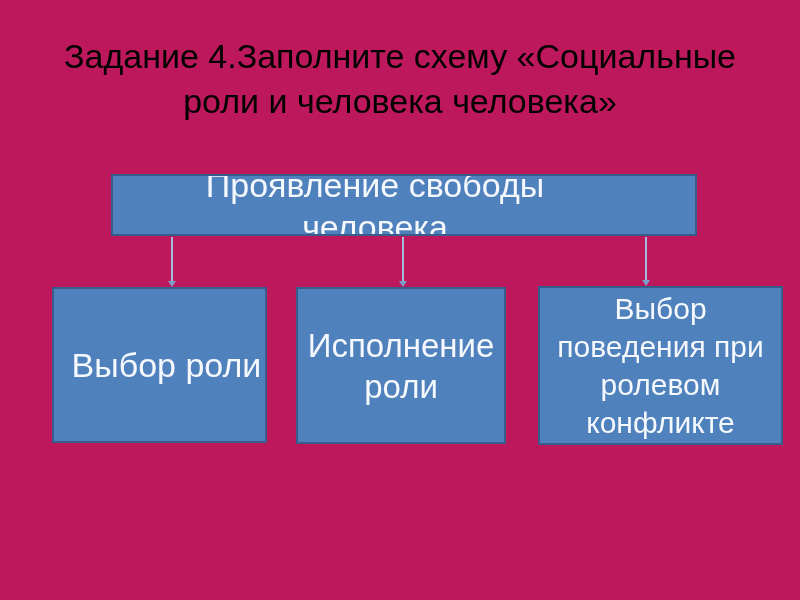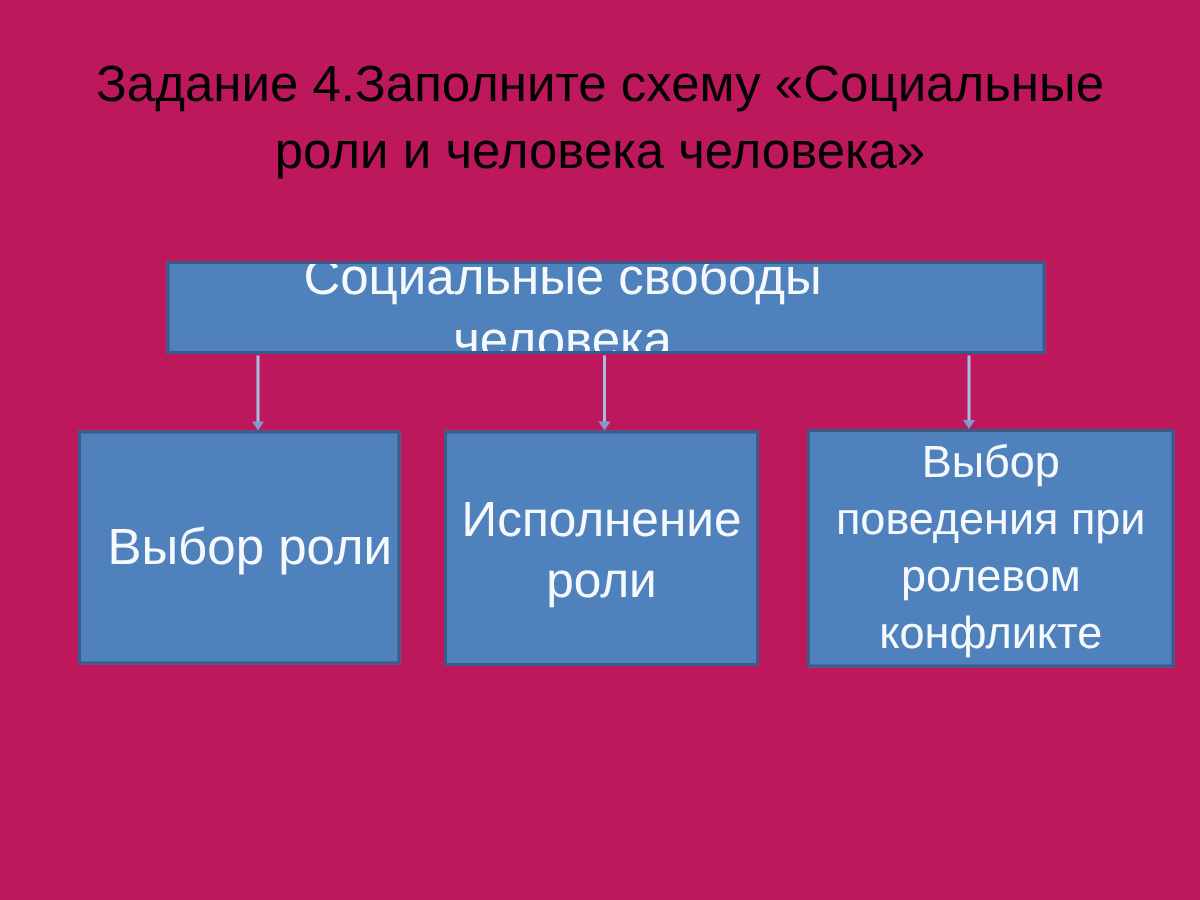--- a/index.html
+++ b/index.html
@@ -92,21 +92,21 @@
 <body>
 
 <div class="slide">
 
   <div class="slide-title">
     <div>Задание 4.Заполните схему «Социальные</div>
     <div>роли и человека человека»</div>
   </div>
 
   <div class="dbox root-box">
-    <div class="box-label">Социальные свободы человека</div>
+    <div class="box-label">Проявление свободы человека</div>
   </div>
 
   <div class="connector connector-1">
     <span class="arrow-down-icon"></span>
   </div>
   <div class="connector connector-2">
     <span class="arrow-down-icon"></span>
   </div>
   <div class="connector connector-3">
     <span class="arrow-down-icon"></span>

